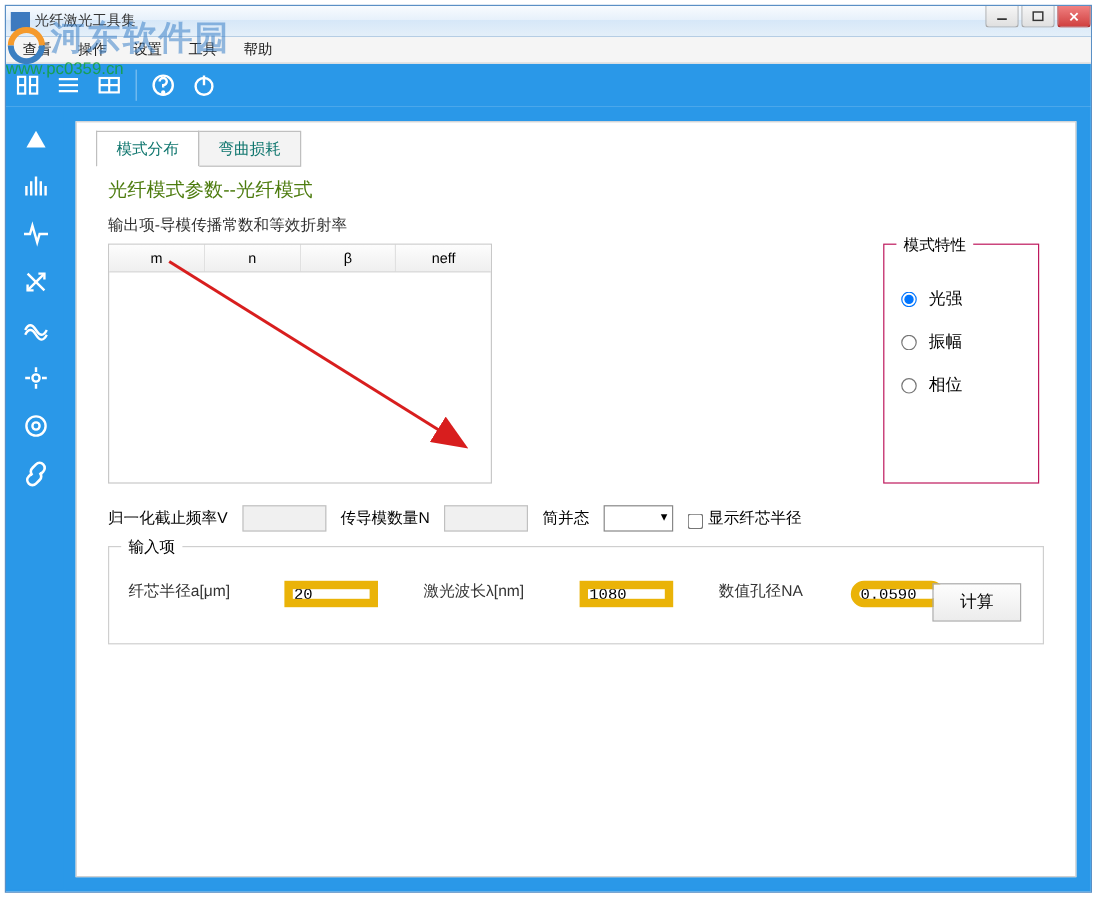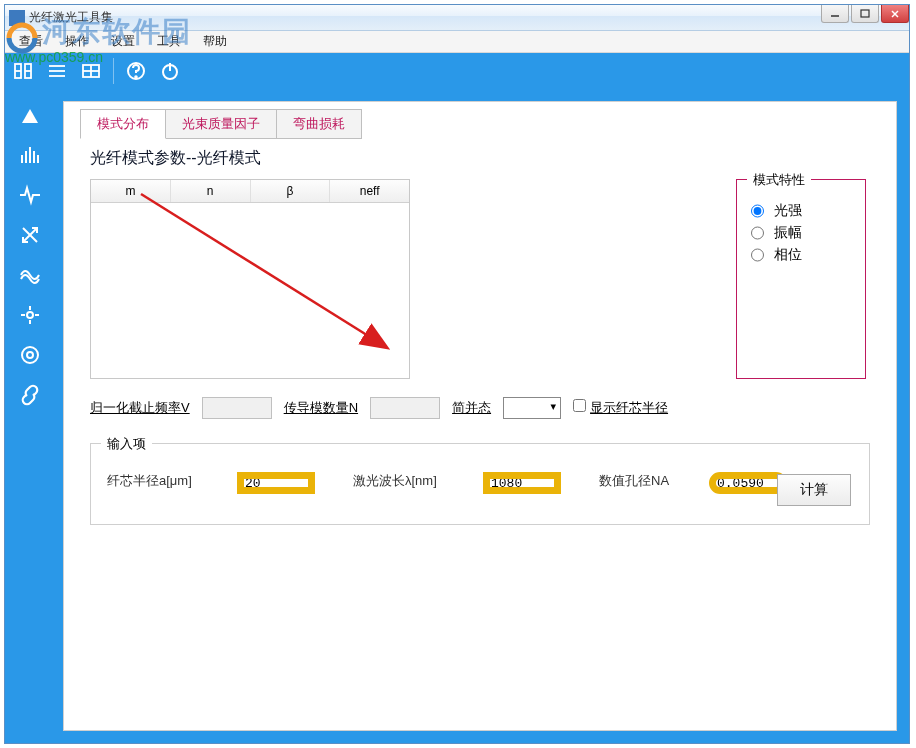--- a/index.html
+++ b/index.html
@@ -174,31 +174,31 @@
       top: -1px;
       margin-bottom: 8px;
     }
     .tab {
       padding: 5px 16px;
       border: 1px solid #bfbfbf;
       background: #f3f3f3;
       font-size: 13px;
       cursor: pointer;
       margin-right: -1px;
-      color: #be185d;
+      color: #0f766e;
     }
     .tab.active {
       background: #fff;
       border-bottom: 1px solid #fff;
       position: relative;
       z-index: 2;
     }
     
     .section-title {
-      color: #0f172a;
+      color: #4d7c0f;
       font-size: 16px;
       margin: 8px 0 10px 10px;
     }
     .subsection-label {
       font-size: 13px;
       color: #333;
       margin: 0 0 6px 10px;
     }
     
     .output-row {
@@ -245,33 +245,33 @@
     .mode-group-title {
       position: absolute;
       top: -9px;
       left: 10px;
       background: #fff;
       padding: 0 6px;
       font-size: 13px;
     }
     .radio-row {
       display: flex;
-      margin: 4px 0;
+      align-items: center;
+      margin: 18px 0;
       font-size: 14px;
       cursor: pointer;
     }
     .radio-row input { margin-right: 10px; }
     
     .mid-row {
       display: flex;
       align-items: center;
       margin: 18px 10px 0 10px;
       gap: 12px;
       font-size: 13px;
-      text-decoration: underline;
     }
     .ro-field {
       width: 70px;
       height: 22px;
       border: 1px solid #c0c0c0;
       background: #f0f0f0;
     }
     .combo {
       width: 58px;
       height: 22px;
@@ -282,27 +282,27 @@
     }
     .combo::after {
       content: "▾";
       position: absolute;
       right: 4px;
       top: 2px;
       font-size: 11px;
     }
     .checkbox-row {
       display: flex;
-      align-items: flex-start;
+      align-items: flex-end;
       gap: 4px;
     }
     
     .input-group {
       border: 1px solid #cfcfcf;
-      margin: 24px 10px 0 10px;
+      margin: 12px 10px 0 10px;
       padding: 28px 16px 20px 16px;
       position: relative;
     }
     .input-group-title {
       position: absolute;
       top: -9px;
       left: 10px;
       background: #fff;
       padding: 0 6px;
       font-size: 13px;
@@ -481,25 +481,25 @@
           <path d="M15 11 a4 4 0 0 1 0 6 l-3 3 a4 4 0 0 1-6-6 l2-2"></path>
         </svg>
       </div>
     </div>
 
     <div class="content">
       <div class="panel">
 
         <div class="tabs">
           <div class="tab active">模式分布</div>
-          <div class="tab">光束质量因子</div>
           <div class="tab">弯曲损耗</div>
         </div>
 
         <div class="section-title">光纤模式参数--光纤模式</div>
+        <div class="subsection-label">输出项-导模传播常数和等效折射率</div>
 
         <div class="output-row">
           <div class="table-box">
             <div class="table-header">
               <div class="th">m</div>
               <div class="th">n</div>
               <div class="th">β</div>
               <div class="th">neff</div>
             </div>
             <svg class="arrow-svg" width="280" height="180">

